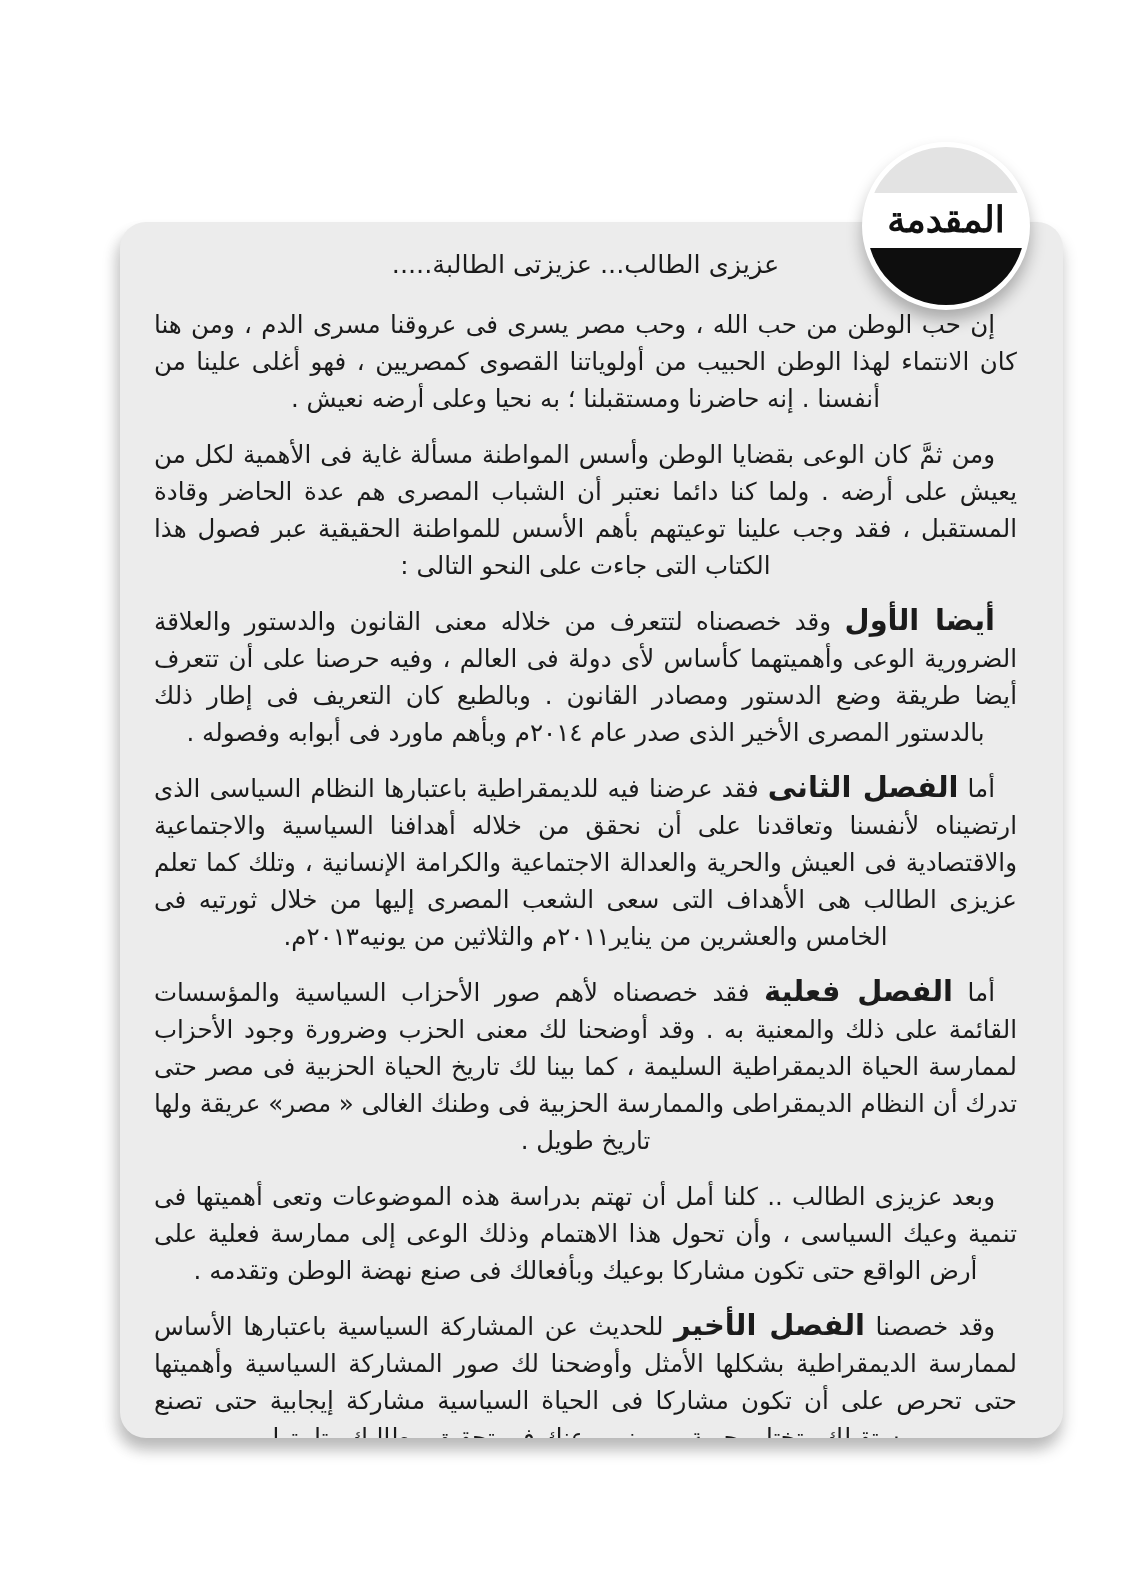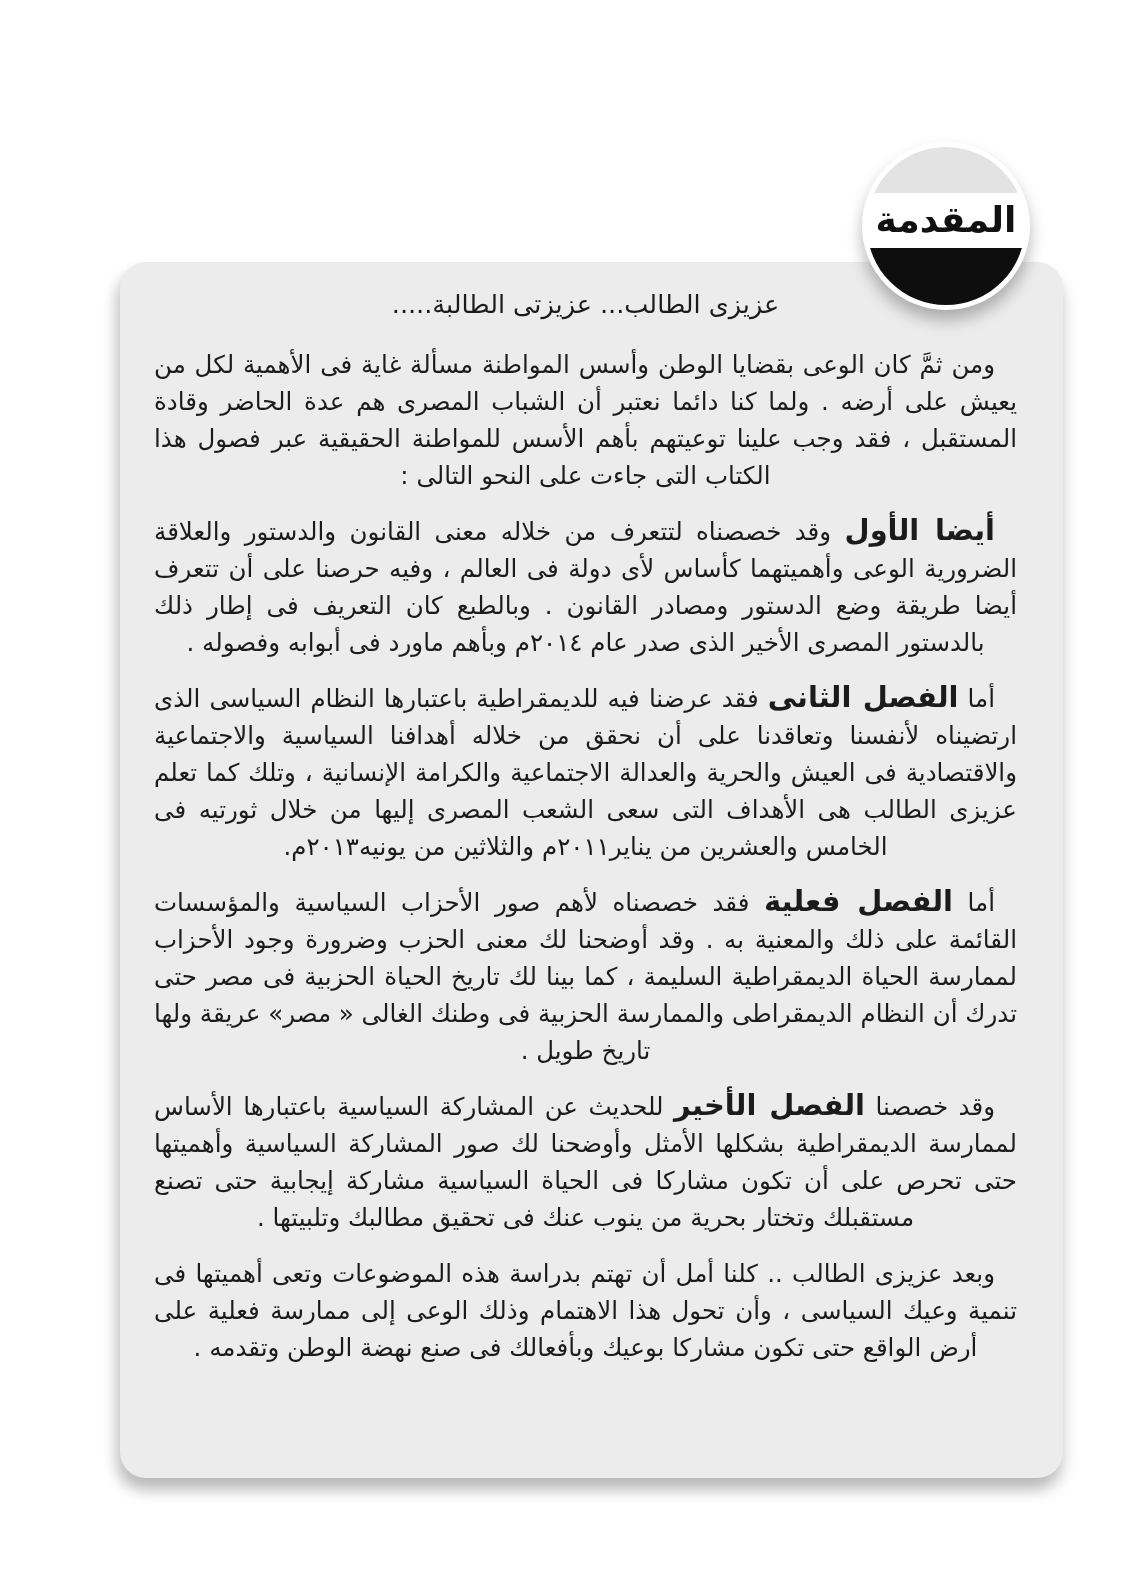--- a/index.html
+++ b/index.html
@@ -23,21 +23,20 @@
   
   .page-card {
     position: absolute;
     left: 120px;
     top: 222px;
     width: 943px;
     height: 1216px;
     background: #ececec;
     border-radius: 26px;
     box-shadow: 0 12px 16px rgba(0,0,0,0.20), -6px 10px 14px rgba(0,0,0,0.10);
-    margin-top: 40px;
   }
 
   .page-content {
     position: absolute;
     top: 0; right: 0; bottom: 0; left: 0;
     padding: 24px 46px 0 34px;
     direction: rtl;
     color: #1b1b1b;
     font-size: 24.5px;
     line-height: 37px;
@@ -94,49 +93,51 @@
     height: 36%;
     background: #0e0e0e;
   }
   .badge-title {
     font-weight: bold;
     font-size: 36px;
     color: #111111;
     line-height: 1;
     direction: rtl;
     white-space: nowrap;
+    font-family: Liberation Serif, serif;
   }
 </style>
 </head>
 <body>
 
 <div class="stage">
 
   <div class="badge">
     <div class="badge-band-top"></div>
     <div class="badge-band-mid">
       <span class="badge-title">المقدمة</span>
     </div>
     <div class="badge-band-bottom"></div>
   </div>
 
   <div class="page-card">
     <div class="page-content">
 
       <div class="greeting">عزيزى الطالب... عزيزتى الطالبة.....</div>
 
+      <p class="body-par"><span></span><span class="chap"></span><span>إن حب الوطن من حب الله ، وحب مصر يسرى فى عروقنا مسرى الدم ، ومن هنا كان الانتماء لهذا الوطن الحبيب من أولوياتنا القصوى كمصريين ، فهو أغلى علينا من أنفسنا . إنه حاضرنا ومستقبلنا ؛ به نحيا وعلى أرضه نعيش .</span></p>
 
       <p class="body-par"><span></span><span class="chap"></span><span>ومن ثمَّ كان الوعى بقضايا الوطن وأسس المواطنة مسألة غاية فى الأهمية لكل من يعيش على أرضه . ولما كنا دائما نعتبر أن الشباب المصرى هم عدة الحاضر وقادة المستقبل ، فقد وجب علينا توعيتهم بأهم الأسس للمواطنة الحقيقية عبر فصول هذا الكتاب التى جاءت على النحو التالى :</span></p>
 
       <p class="body-par"><span></span><span class="chap">أيضا الأول</span><span> وقد خصصناه لتتعرف من خلاله معنى القانون والدستور والعلاقة الضرورية الوعى وأهميتهما كأساس لأى دولة فى العالم ، وفيه حرصنا على أن تتعرف أيضا طريقة وضع الدستور ومصادر القانون . وبالطبع كان التعريف فى إطار ذلك بالدستور المصرى الأخير الذى صدر عام ٢٠١٤م وبأهم ماورد فى أبوابه وفصوله .</span></p>
 
       <p class="body-par"><span>أما </span><span class="chap">الفصل الثانى</span><span> فقد عرضنا فيه للديمقراطية باعتبارها النظام السياسى الذى ارتضيناه لأنفسنا وتعاقدنا على أن نحقق من خلاله أهدافنا السياسية والاجتماعية والاقتصادية فى العيش والحرية والعدالة الاجتماعية والكرامة الإنسانية ، وتلك كما تعلم عزيزى الطالب هى الأهداف التى سعى الشعب المصرى إليها من خلال ثورتيه فى الخامس والعشرين من يناير٢٠١١م والثلاثين من يونيه٢٠١٣م.</span></p>
 
       <p class="body-par"><span>أما </span><span class="chap">الفصل فعلية</span><span> فقد خصصناه لأهم صور الأحزاب السياسية والمؤسسات القائمة على ذلك والمعنية به . وقد أوضحنا لك معنى الحزب وضرورة وجود الأحزاب لممارسة الحياة الديمقراطية السليمة ، كما بينا لك تاريخ الحياة الحزبية فى مصر حتى تدرك أن النظام الديمقراطى والممارسة الحزبية فى وطنك الغالى « مصر» عريقة ولها تاريخ طويل .</span></p>
 
+      <p class="body-par"><span></span><span class="chap"></span><span>وبعد عزيزى الطالب .. كلنا أمل أن تهتم بدراسة هذه الموضوعات وتعى أهميتها فى تنمية وعيك السياسى ، وأن تحول هذا الاهتمام وذلك الوعى إلى ممارسة فعلية على أرض الواقع حتى تكون مشاركا بوعيك وبأفعالك فى صنع نهضة الوطن وتقدمه .</span></p>
+
       <p class="body-par"><span>وقد خصصنا </span><span class="chap">الفصل الأخير</span><span> للحديث عن المشاركة السياسية باعتبارها الأساس لممارسة الديمقراطية بشكلها الأمثل وأوضحنا لك صور المشاركة السياسية وأهميتها حتى تحرص على أن تكون مشاركا فى الحياة السياسية مشاركة إيجابية حتى تصنع مستقبلك وتختار بحرية من ينوب عنك فى تحقيق مطالبك وتلبيتها .</span></p>
-
-      <p class="body-par"><span></span><span class="chap"></span><span>وبعد عزيزى الطالب .. كلنا أمل أن تهتم بدراسة هذه الموضوعات وتعى أهميتها فى تنمية وعيك السياسى ، وأن تحول هذا الاهتمام وذلك الوعى إلى ممارسة فعلية على أرض الواقع حتى تكون مشاركا بوعيك وبأفعالك فى صنع نهضة الوطن وتقدمه .</span></p>
 
     </div>
   </div>
 
 </div>
 
 </body></html>

